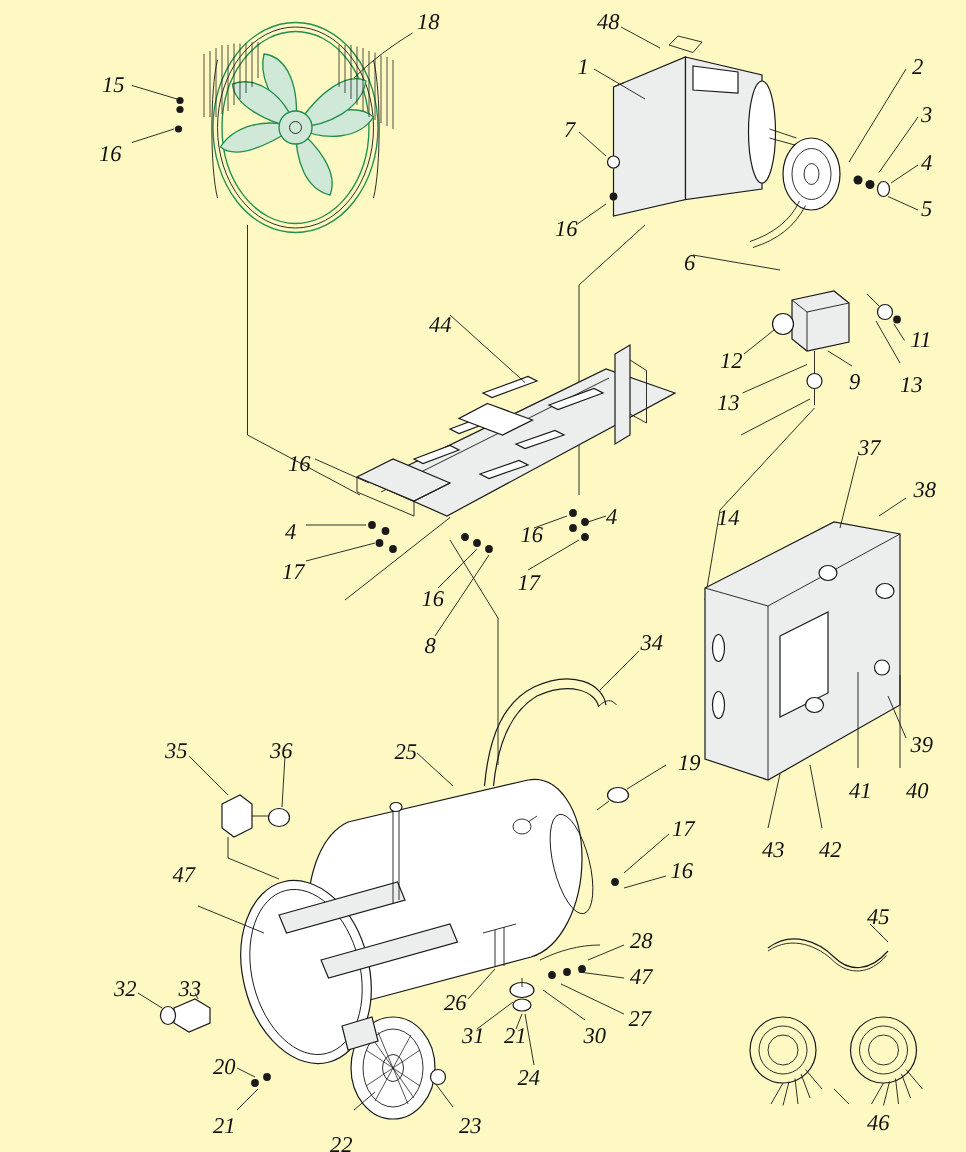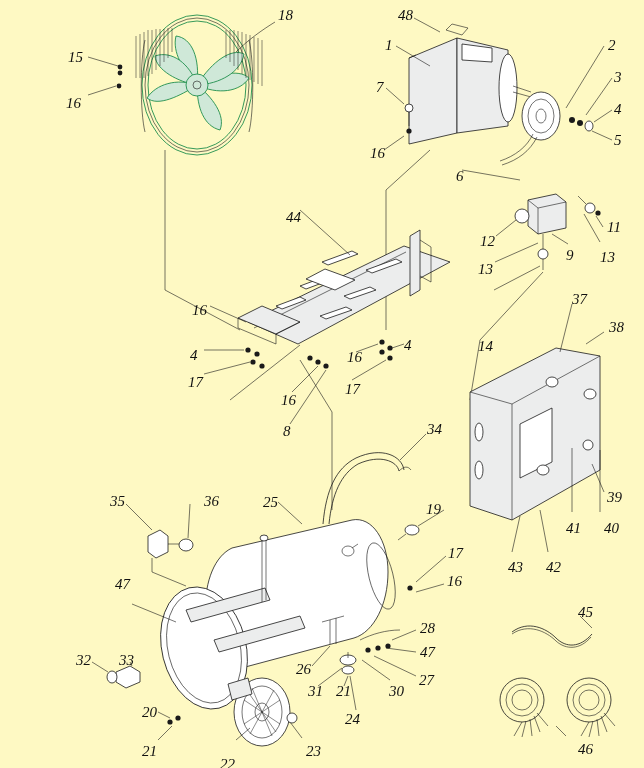--- a/index.html
+++ b/index.html
@@ -400,23 +400,23 @@
   <span class="callout" style="left:609px;top:320px;">38</span>
   <span class="callout" style="left:190px;top:348px;">4</span>
   <span class="callout" style="left:347px;top:350px;">16</span>
   <span class="callout" style="left:404px;top:338px;">4</span>
   <span class="callout" style="left:188px;top:375px;">17</span>
   <span class="callout" style="left:345px;top:382px;">17</span>
   <span class="callout" style="left:281px;top:393px;">16</span>
   <span class="callout" style="left:283px;top:424px;">8</span>
   <span class="callout" style="left:427px;top:422px;">34</span>
   <span class="callout" style="left:607px;top:490px;">39</span>
-  <span class="callout" style="left:426px;top:502px;">19</span>
+  <span class="callout" style="left:452px;top:502px;">19</span>
   <span class="callout" style="left:110px;top:494px;">35</span>
-  <span class="callout" style="left:180px;top:494px;margin-left:24px;">36</span>
+  <span class="callout" style="left:180px;top:494px;">36</span>
   <span class="callout" style="left:263px;top:495px;">25</span>
   <span class="callout" style="left:566px;top:521px;">41</span>
   <span class="callout" style="left:604px;top:521px;">40</span>
   <span class="callout" style="left:508px;top:560px;">43</span>
   <span class="callout" style="left:546px;top:560px;">42</span>
   <span class="callout" style="left:448px;top:546px;">17</span>
   <span class="callout" style="left:447px;top:574px;">16</span>
   <span class="callout" style="left:115px;top:577px;">47</span>
   <span class="callout" style="left:578px;top:605px;">45</span>
   <span class="callout" style="left:420px;top:621px;">28</span>

